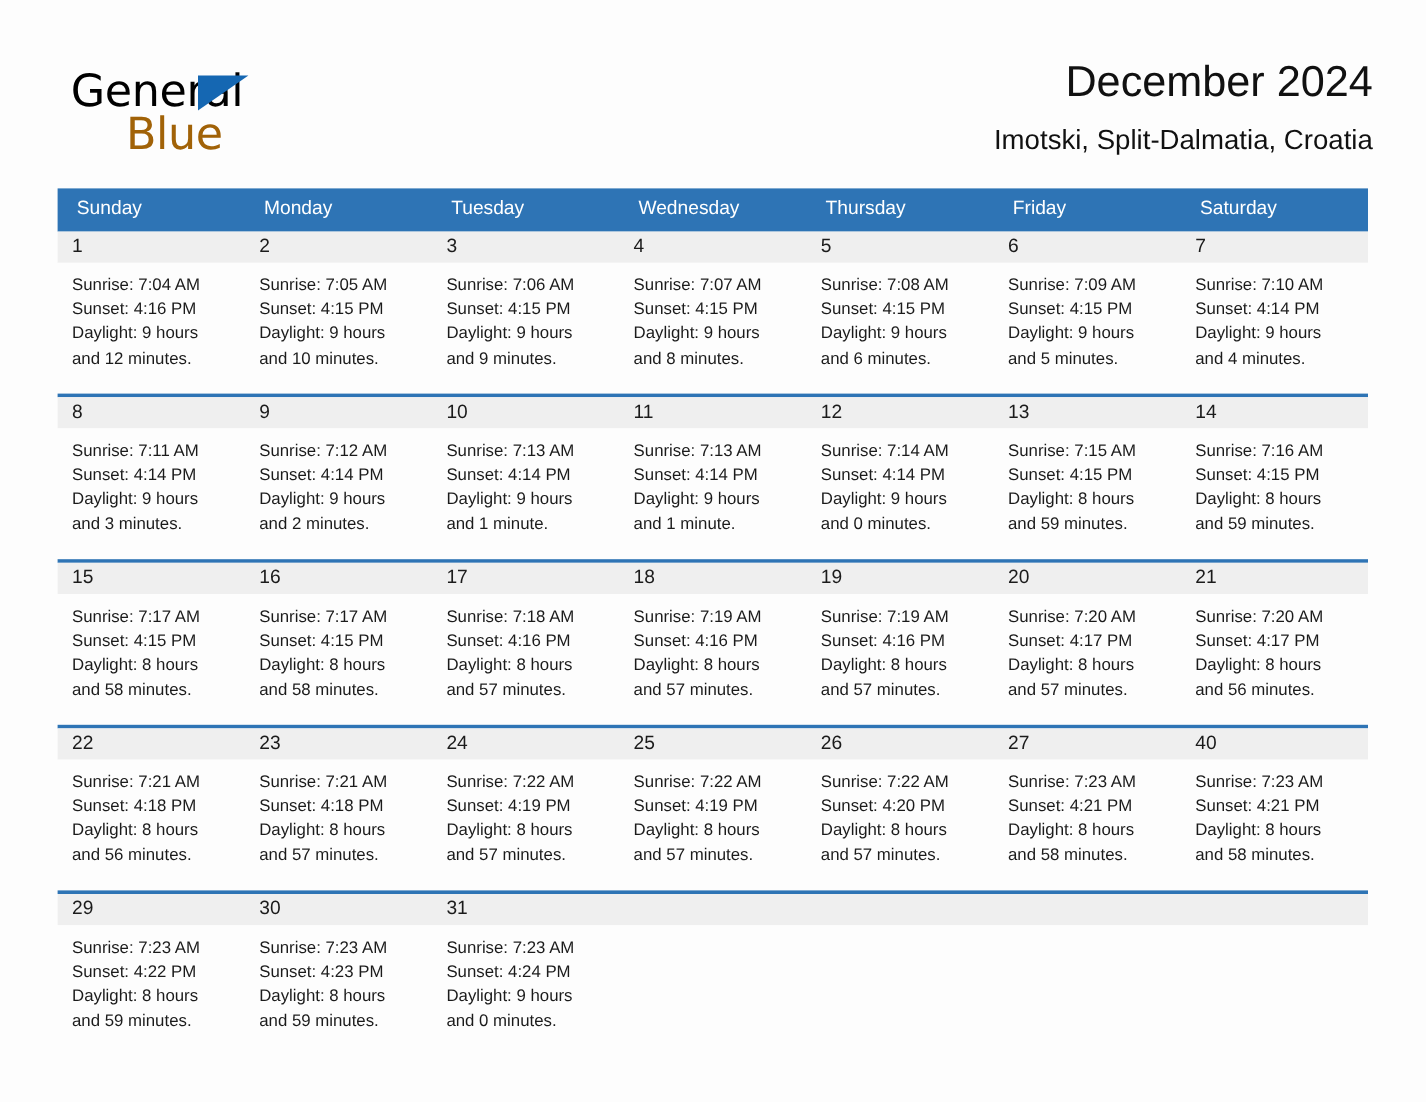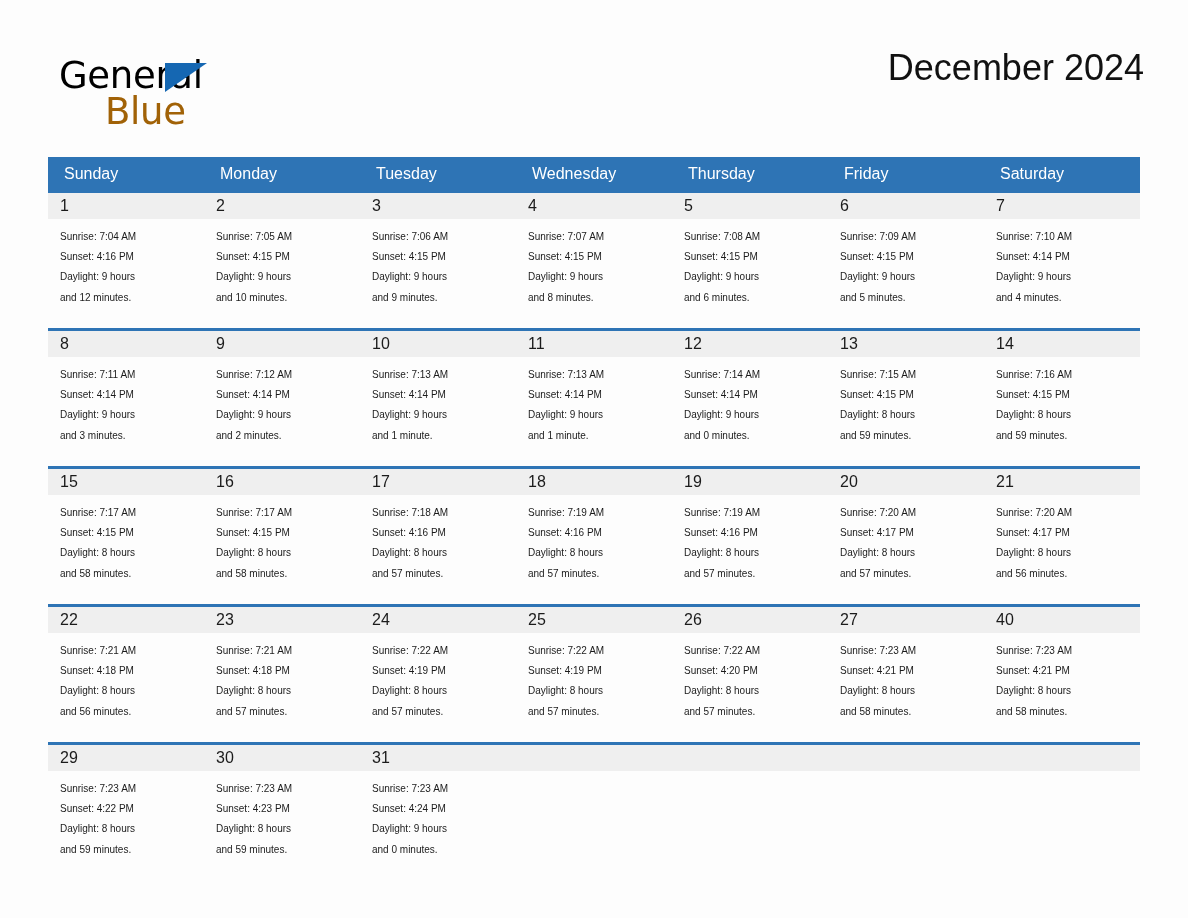--- a/index.html
+++ b/index.html
@@ -138,21 +138,21 @@
     height: 109px;
     background: #fdfdfd;
   }
   .week:last-of-type .week-body {
     height: 112px;
   }
   .week-body .bcell {
     flex: 1 1 0;
     padding: 8px 12px 0 12px;
     box-sizing: border-box;
-    font-size: 10px;
+    font-size: 14px;
     line-height: 20.2px;
     color: #1b1b1b;
   }
   .bcell .line {
     white-space: nowrap;
   }
 </style>
 </head>
 <body>
 
@@ -161,20 +161,21 @@
   <div class="header">
 
     <div class="brand">
       <span class="brand-general">General</span>
       <span class="brand-tri"></span>
       <span class="brand-blue">Blue</span>
     </div>
 
     <div class="title-block">
       <div class="title">December 2024</div>
+      <div class="subtitle">Imotski, Split-Dalmatia, Croatia</div>
     </div>
 
   </div>
 
   <div class="calendar">
 
     <div class="cal-head">
       <div class="hcell">Sunday</div>
       <div class="hcell">Monday</div>
       <div class="hcell">Tuesday</div>

